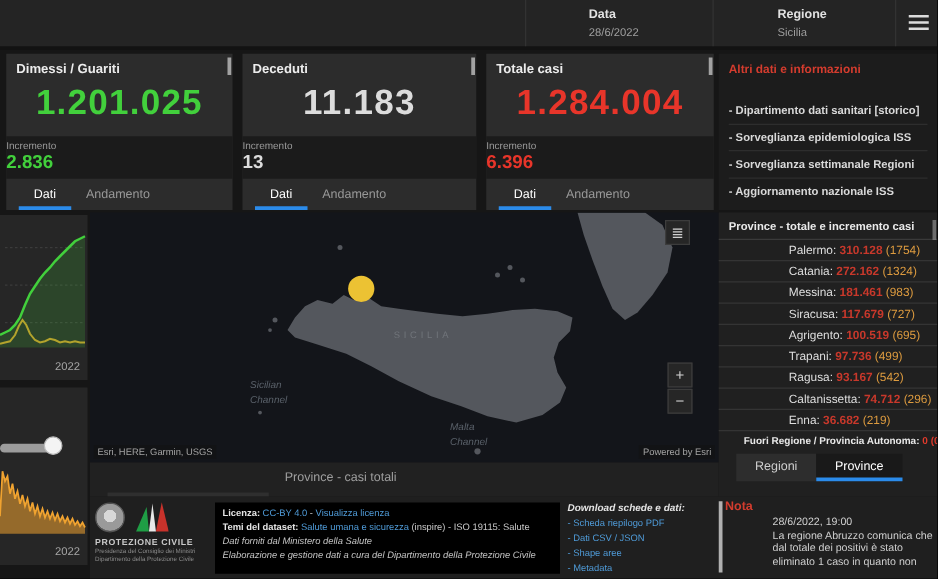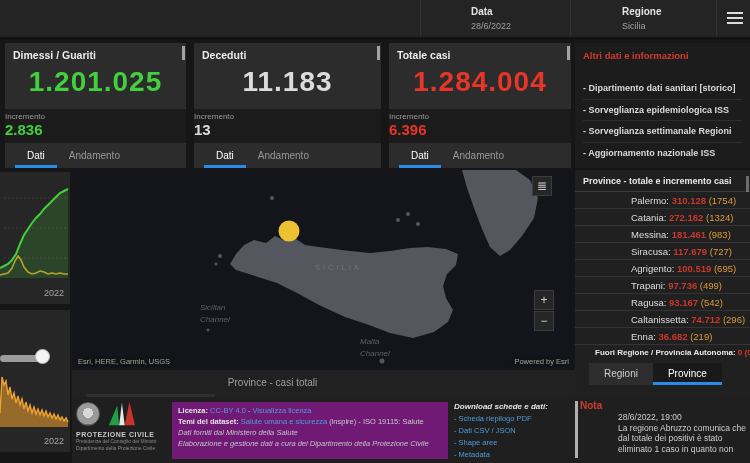--- a/index.html
+++ b/index.html
@@ -67,21 +67,21 @@
   .ptab.inactive { background:#2d2d2d; color:#cfcfcf; }
   .ptab.active { background:#191919; color:#fff; border-bottom:3px solid #2b8bea; }
 
   
   .footer { position:absolute; left:72px; top:397px; width:678px; height:66px; background:#1f1f1f; }
   .logo-block { position:absolute; left:4px; top:4px; width:95px; }
   .logo-row { display:flex; align-items:center; gap:7px; }
   .emblem { width:24px; height:24px; border-radius:50%; background:radial-gradient(circle at 50% 45%, #d8d8d8 0 30%, #9a9a9a 31% 70%, #6a6a6a 71%); border:1px solid #555; }
   .logo-title { font-size:7px; font-weight:bold; color:#c9c9c9; letter-spacing:.5px; margin-top:4px; }
   .logo-sub { font-size:5px; color:#8b8b8b; line-height:1.3; }
-  .lic-block { position:absolute; left:100px; top:5px; width:276px; height:57px; background:#701a75; padding:3px 6px; }
+  .lic-block { position:absolute; left:100px; top:5px; width:276px; height:57px; background:#000000; padding:3px 6px; }
   .lic-line { font-size:7.5px; line-height:1.48; white-space:nowrap; overflow:hidden; color:#c9c9c9; }
   .lic-line b { color:#e5e5e5; }
   .lic-link { color:#4f9bd8; cursor:pointer; }
   .lic-italic { font-style:italic; color:#c4c4c4; }
   .dl-block { position:absolute; left:382px; top:5px; width:122px; }
   .dl-title { font-size:8px; font-weight:bold; color:#e3e3e3; margin-bottom:2px;font-style:italic; }
   .dl-link { display:block; font-size:7.5px; color:#4f9bd8; line-height:1.6; cursor:pointer; }
   .nota { position:absolute; left:508px; top:3px; width:168px; }
   .nota-bar { position:absolute; left:-5px; top:1px; width:3px; height:57px; background:#b0b0b0; cursor:pointer; }
   .nota-title { font-size:10px; font-weight:bold; color:#d23c2e; }

